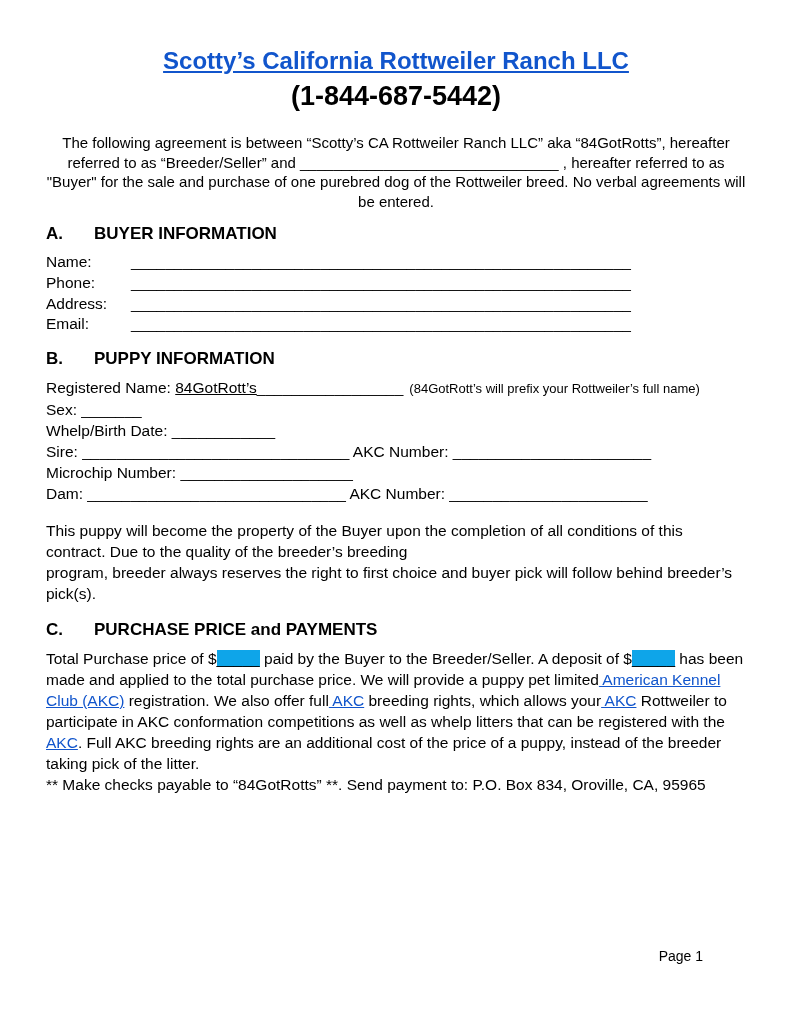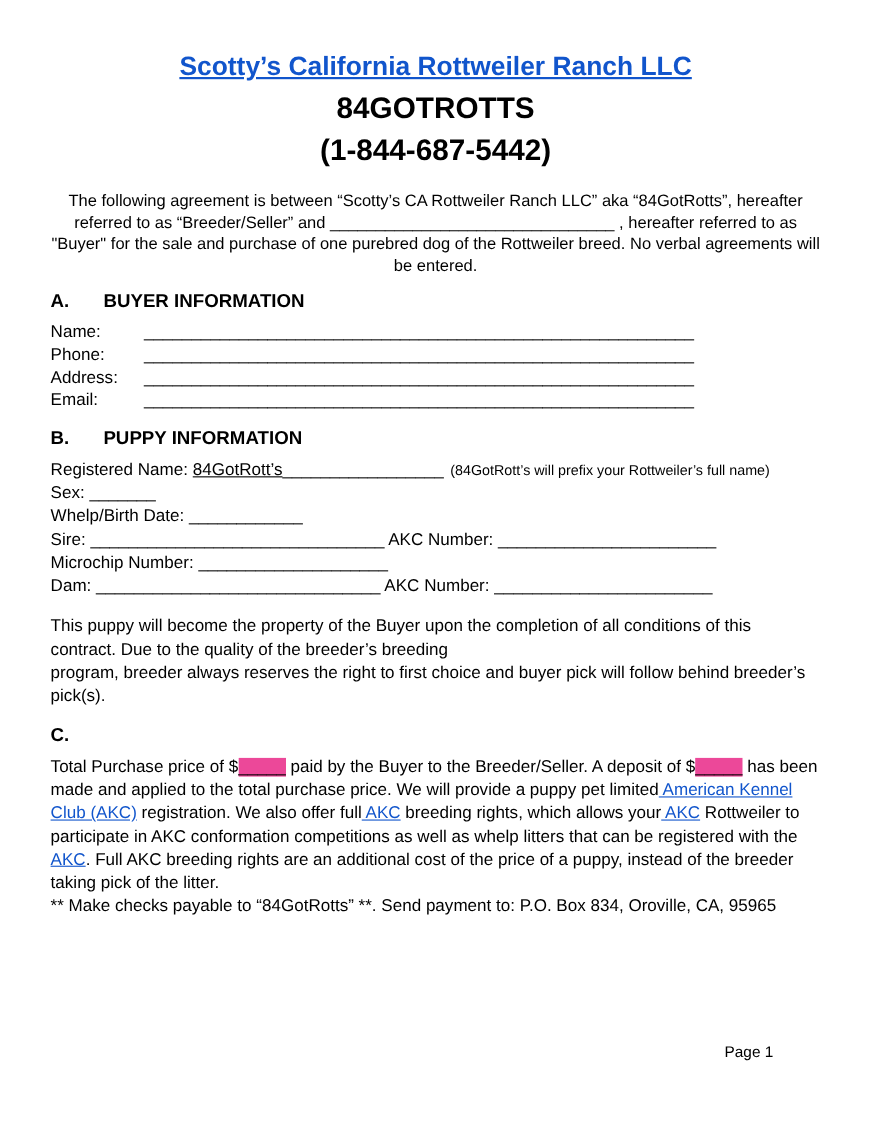--- a/index.html
+++ b/index.html
@@ -84,21 +84,21 @@
     font-size: 15.5px;
     line-height: 21px;
     margin: 16px 0 0 0;
   }
   .para.mt-sm { margin-top: 8px; }
   .payment-line {
     font-size: 15.5px;
     line-height: 21px;
   }
   .hl {
-    background: #ec4899;
+    background: #0ea5e9;
   }
   .doc-link {
     color: #1155cc;
     text-decoration: underline;
     cursor: pointer;
   }
   .blank-text { white-space: pre; }
   .page-footer {
     position: absolute;
     top: 948px;
@@ -106,21 +106,20 @@
     font-size: 14px;
     line-height: 17px;
   }
 </style>
 </head>
 <body>
 
 <div class="page">
 
   <h1 class="doc-title center">Scotty’s California Rottweiler Ranch LLC</h1>
-  <div class="brand center">84GOTROTTS</div>
   <div class="phone center">(1-844-687-5442)</div>
 
   <div class="intro"><span>The following agreement is between “Scotty’s CA Rottweiler Ranch LLC” aka “84GotRotts”, hereafter referred to as “Breeder/Seller” and </span><span class="blank-text">_______________________________</span><span> , hereafter referred to as "Buyer" for the sale and purchase of one purebred dog of the Rottweiler breed. No verbal agreements will be entered.</span></div>
 
   <div class="section-heading">
     <span class="section-letter">A.</span>
     <span>BUYER INFORMATION</span>
   </div>
   <div class="fields">
     <div class="field-row"><span class="field-label">Name:</span><span class="blank-text">__________________________________________________________</span></div>
@@ -138,19 +137,20 @@
     <div class="puppy-row"><span>Sex: </span><span class="blank-text">_______</span></div>
     <div class="puppy-row"><span>Whelp/Birth Date: </span><span class="blank-text">____________</span></div>
     <div class="puppy-row"><span>Sire: </span><span class="blank-text">_______________________________</span><span> AKC Number: </span><span class="blank-text">_______________________</span></div>
     <div class="puppy-row"><span>Microchip Number: </span><span class="blank-text">____________________</span></div>
     <div class="puppy-row"><span>Dam: </span><span class="blank-text">______________________________</span><span> AKC Number: </span><span class="blank-text">_______________________</span></div>
   </div>
   <p class="para"><span>This puppy will become the property of the Buyer upon the completion of all conditions of this contract. Due to the quality of the breeder’s breeding</span><br><span>program, breeder always reserves the right to first choice and buyer pick will follow behind breeder’s pick(s).</span></p>
 
   <div class="section-heading mt-c">
     <span class="section-letter">C.</span>
+    <span>PURCHASE PRICE and PAYMENTS</span>
   </div>
   <p class="para mt-sm"><span>Total Purchase price of $</span><span class="hl blank-text">_____</span><span> paid by the Buyer to the Breeder/Seller. A deposit of $</span><span class="hl blank-text">_____</span><span> has been made and applied to the total purchase price. We will provide a puppy pet limited</span><span class="doc-link"> American Kennel Club (AKC)</span><span> registration. We also offer full</span><span class="doc-link"> AKC</span><span> breeding rights, which allows your</span><span class="doc-link"> AKC</span><span> Rottweiler to participate in AKC conformation competitions as well as whelp litters that can be registered with the </span><span class="doc-link">AKC</span><span>. Full AKC breeding rights are an additional cost of the price of a puppy, instead of the breeder taking pick of the litter.</span></p>
   <div class="payment-line">** Make checks payable to “84GotRotts” **. Send payment to: P.O. Box 834, Oroville, CA, 95965</div>
 
   <div class="page-footer">Page 1</div>
 
 </div>
 
 </body></html>

